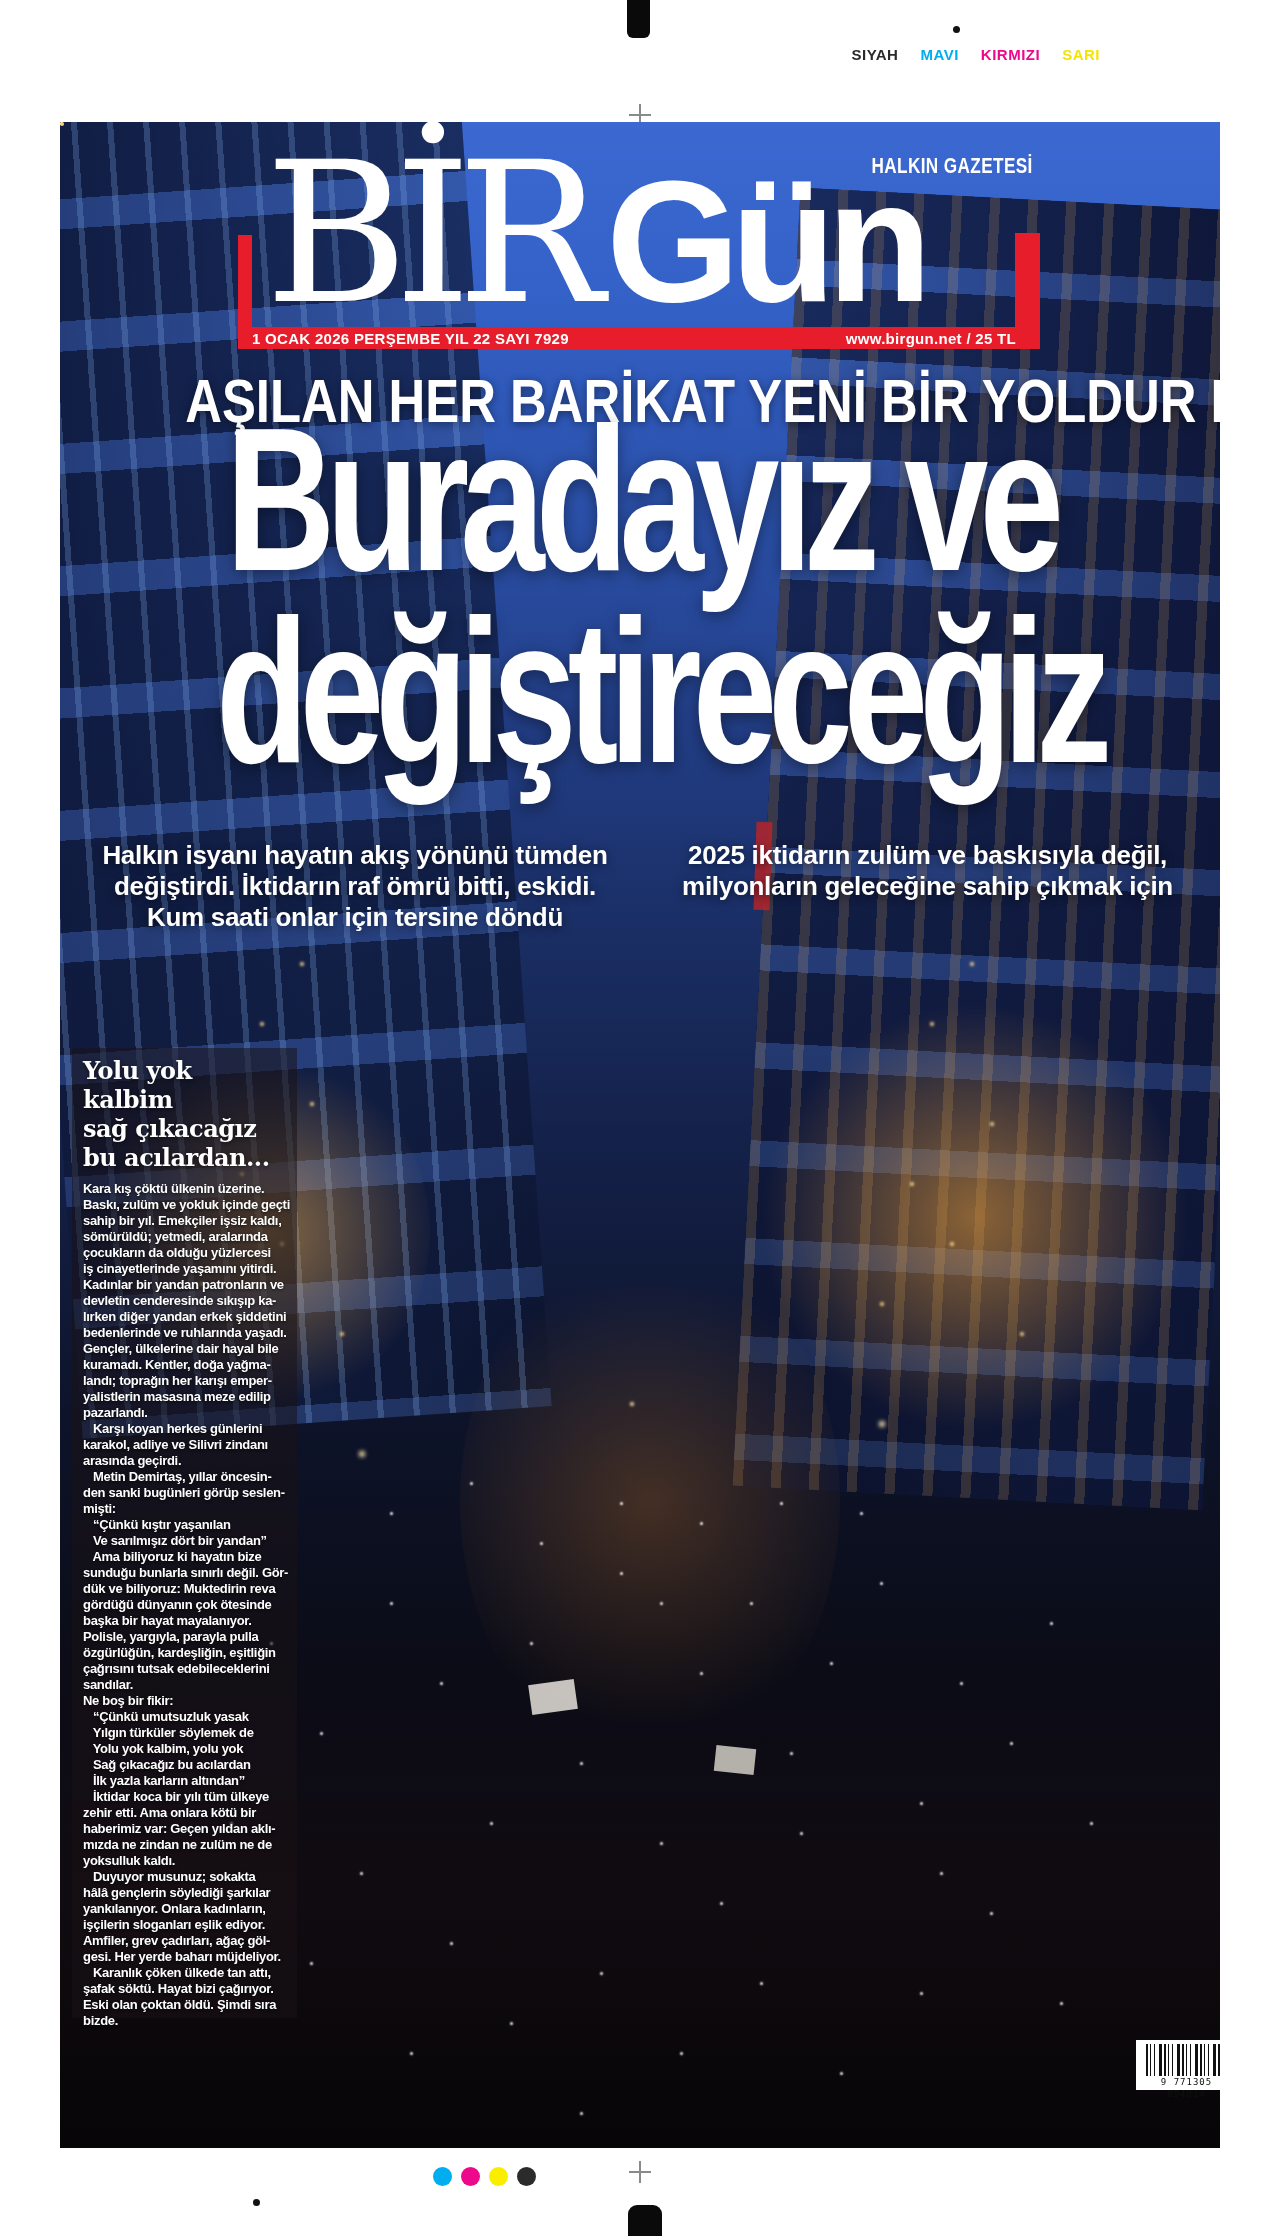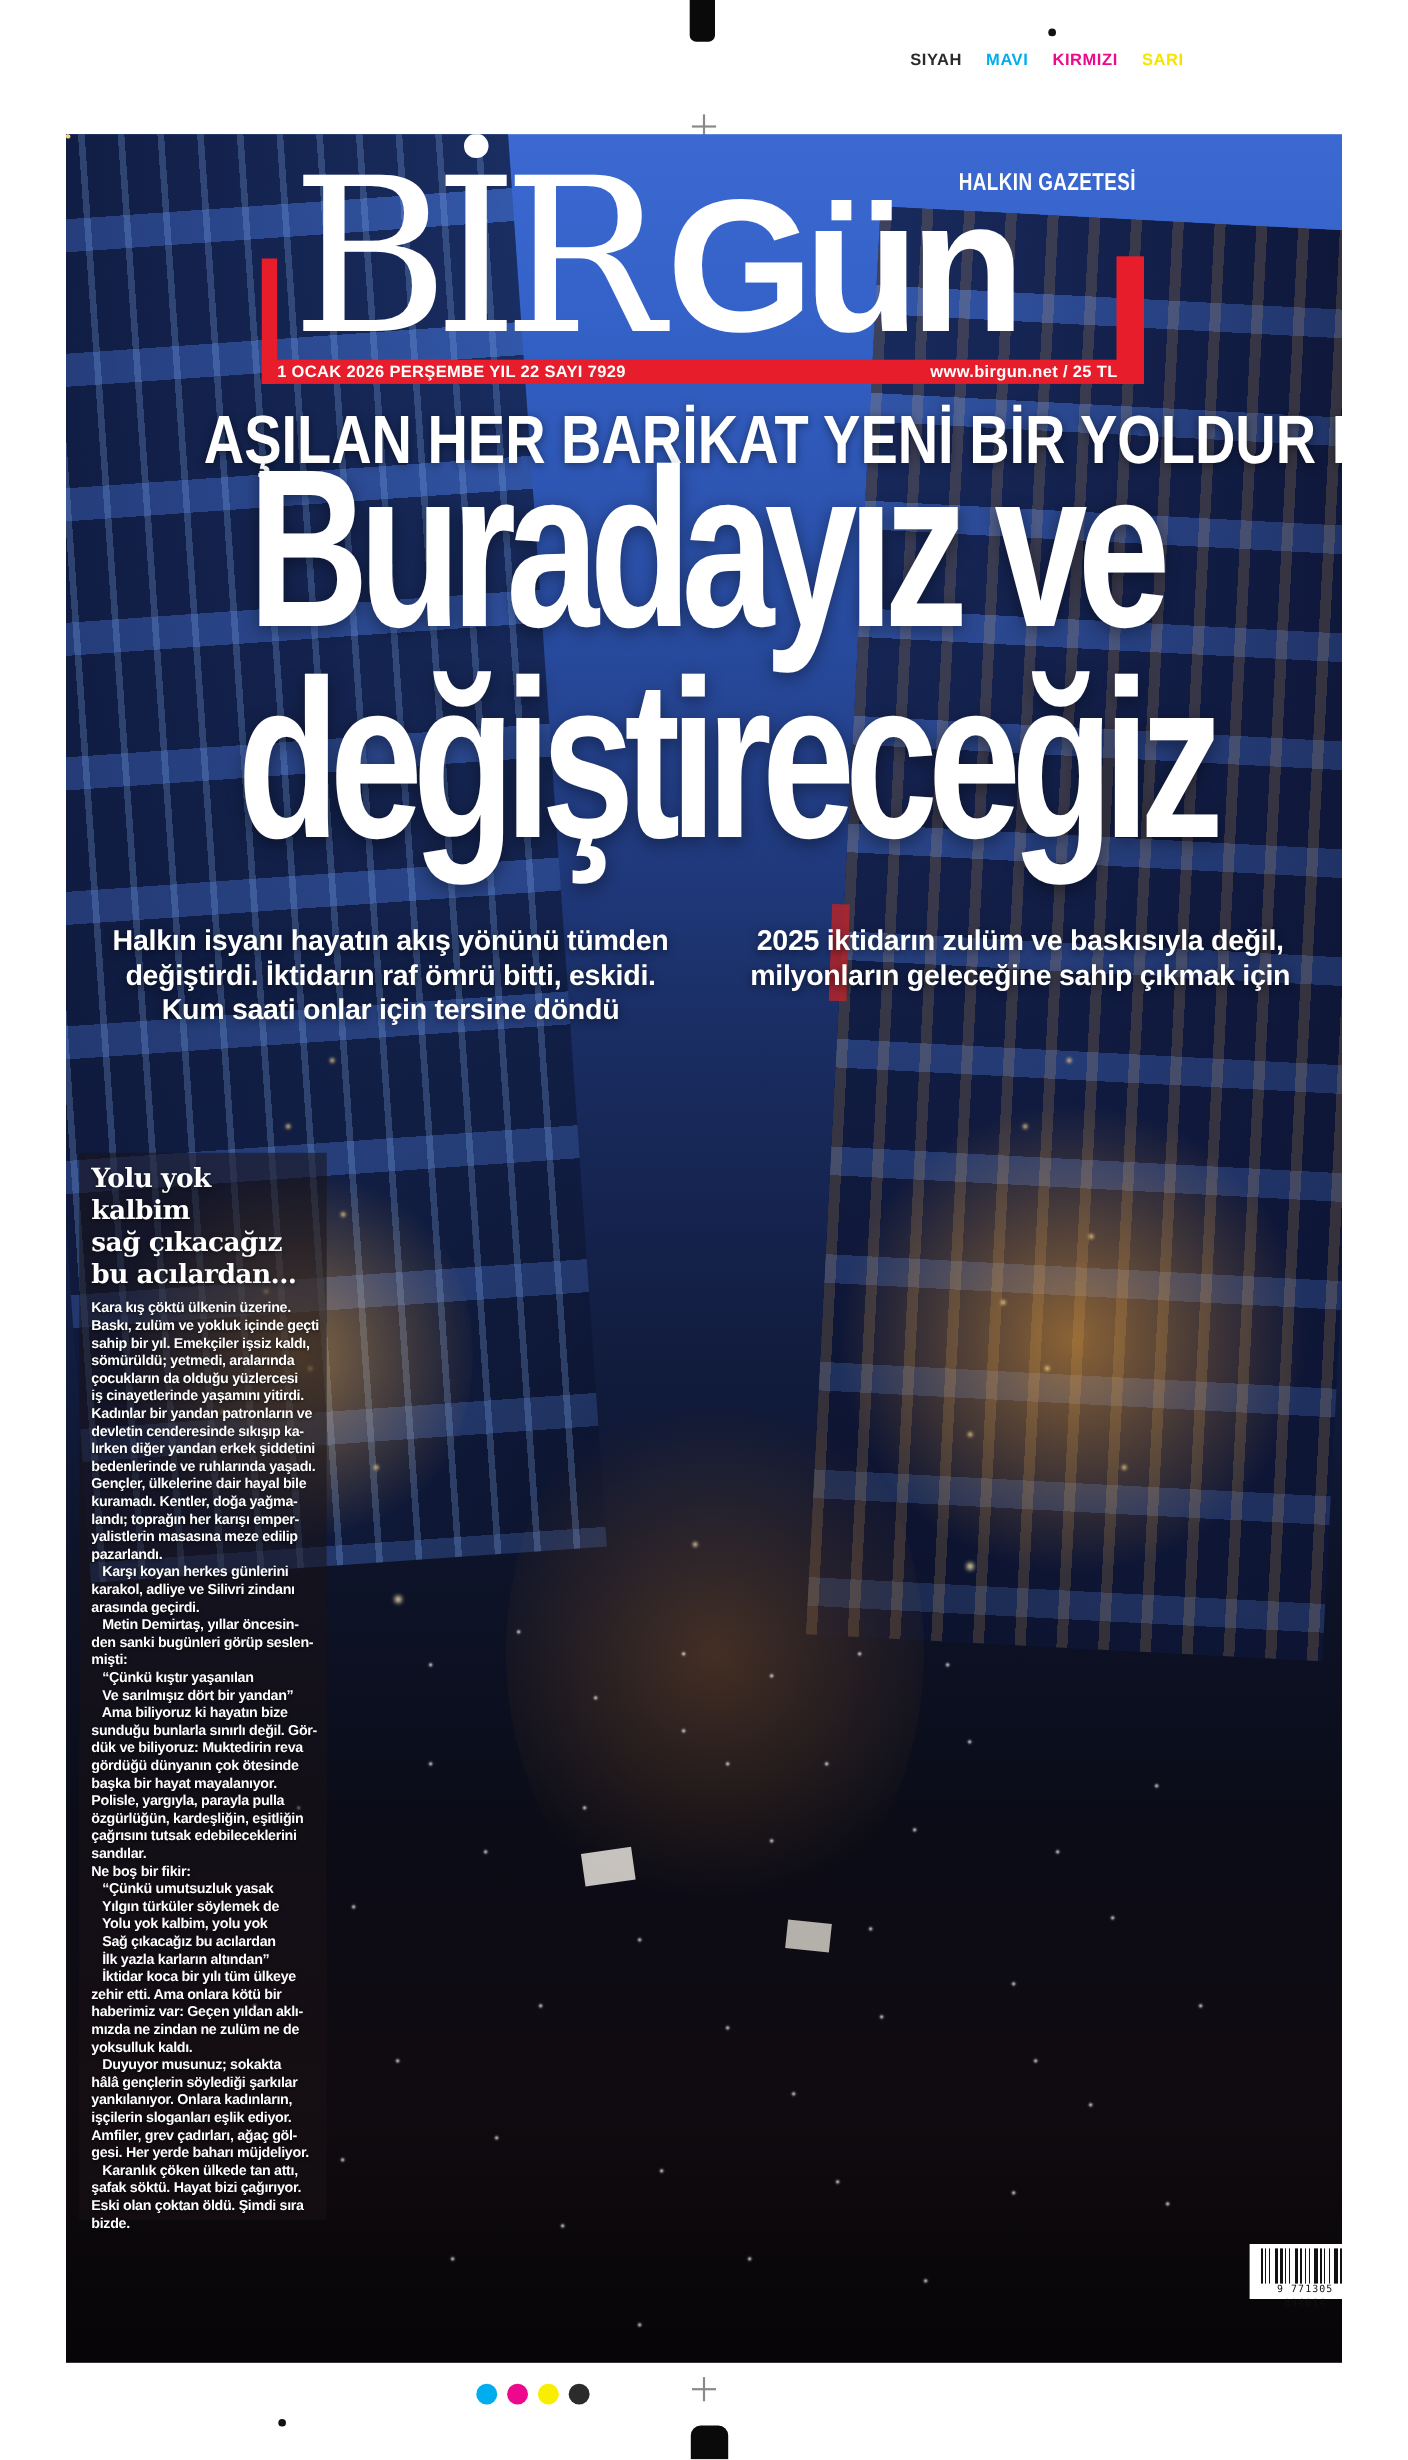--- a/index.html
+++ b/index.html
@@ -4,21 +4,21 @@
 <style>
   html,body{margin:0;padding:0;background:#ffffff;}
   #page{position:relative;width:1280px;height:2236px;background:#fff;overflow:hidden;
         font-family:"Liberation Sans",sans-serif;}
   .abs{position:absolute;}
 
   
   .tab-top{left:627px;top:0;width:23px;height:38px;background:#0a0a0a;border-radius:0 0 6px 6px;}
   .tab-bottom{left:628px;top:2205px;width:34px;height:31px;background:#0a0a0a;border-radius:9px 9px 0 0;}
   .regdot{width:7px;height:7px;border-radius:50%;background:#111;}
-  .colorwords{left:856px;top:46px;width:220px;display:flex;gap:22px;justify-content:flex-end;
+  .colorwords{left:880px;top:46px;width:220px;display:flex;gap:22px;justify-content:flex-end;
       font-size:15px;font-weight:bold;letter-spacing:.5px;}
   .cross{width:22px;height:22px;}
   .cross:before,.cross:after{content:"";position:absolute;background:#8a8a8a;}
   .cross:before{left:10px;top:0;width:1.5px;height:22px;}
   .cross:after{left:0;top:10px;width:22px;height:1.5px;}
   .cmyk{left:433px;top:2167px;display:flex;gap:9px;}
   .cmyk span{width:19px;height:19px;border-radius:50%;display:block;}
 
   
   .photo{left:60px;top:122px;width:1160px;height:2026px;overflow:hidden;

